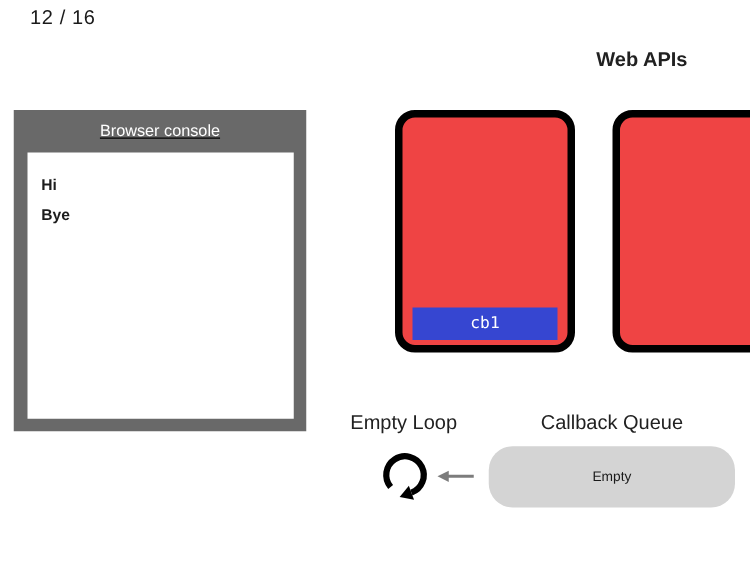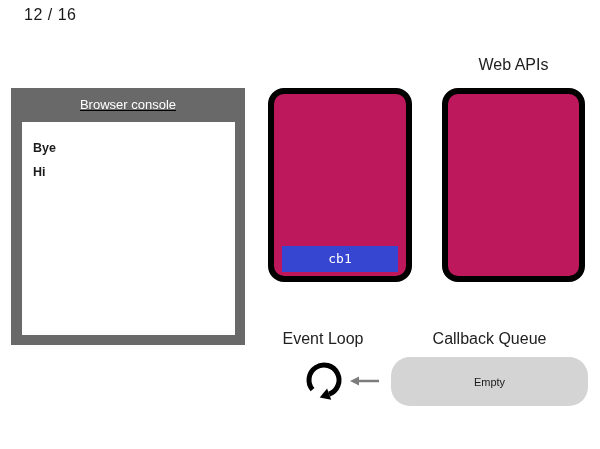--- a/index.html
+++ b/index.html
@@ -40,31 +40,32 @@
     font-size: 12.5px; font-weight: bold; color: #1c1c1c;
     line-height: 24px;
   }
 
   
   .label {
     position: absolute; text-align: center;
     font-size: 16px; color: #212121;
   }
   .call-stack-label    { left: 268px; top: 56px;  width: 144px; }
-  .web-apis-label      { left: 442px; top: 56px;  width: 143px; }
+  .web-apis-label      { left: 442px; top: 40px;  width: 143px; font-weight: bold; }
   .event-loop-label    { left: 273px; top: 330px; width: 100px; }
   .callback-queue-label{ left: 391px; top: 330px; width: 197px; text-align: center; }
 
   
   .frame {
     position: absolute;
     border: 6px solid #000000;
     border-radius: 16px;
-    background: #be185d;
+    background: #ef4444;
     box-sizing: border-box;
+    margin-left: 48px;
   }
   .call-stack-box { left: 268px; top: 88px; width: 144px; height: 194px; }
   .web-apis-box   { left: 442px; top: 88px; width: 143px; height: 194px; }
 
   .stack-item {
     position: absolute; left: 8px; right: 8px; bottom: 4px;
     height: 26px; line-height: 26px;
     background: #3646d1;
     color: #ffffff; text-align: center;
     font-family: "DejaVu Sans Mono", "Liberation Mono", monospace;
@@ -85,33 +86,33 @@
 </head>
 <body>
 
 <div class="slide">
 
   <div class="page-counter">12 / 16</div>
 
   <div class="console">
     <div class="console-title">Browser console</div>
     <div class="console-body">
+      <div class="console-line">Hi</div>
       <div class="console-line">Bye</div>
-      <div class="console-line">Hi</div>
     </div>
   </div>
 
   <div class="frame call-stack-box">
     <div class="stack-item">cb1</div>
   </div>
 
   <div class="label web-apis-label">Web APIs</div>
   <div class="frame web-apis-box"></div>
 
-  <div class="label event-loop-label">Event Loop</div>
+  <div class="label event-loop-label">Empty Loop</div>
   <svg class="event-loop-icon" width="44" height="44" viewBox="0 0 44 44" aria-hidden="true">
     <path d="M 9.51 29.64 A 15 15 0 1 1 26.13 34.10" fill="none" stroke="#000000" stroke-width="5"></path>
     <polygon points="16.7,37.5 24.1,28.5 28.2,39.7" fill="#000000"></polygon>
   </svg>
 
   <svg class="queue-arrow" width="32" height="16" viewBox="0 0 32 16" aria-hidden="true">
     <line x1="30" y1="8" x2="8" y2="8" stroke="#7c7c7c" stroke-width="2.5"></line>
     <polygon points="1,8 10,3.5 10,12.5" fill="#7c7c7c"></polygon>
   </svg>
 

